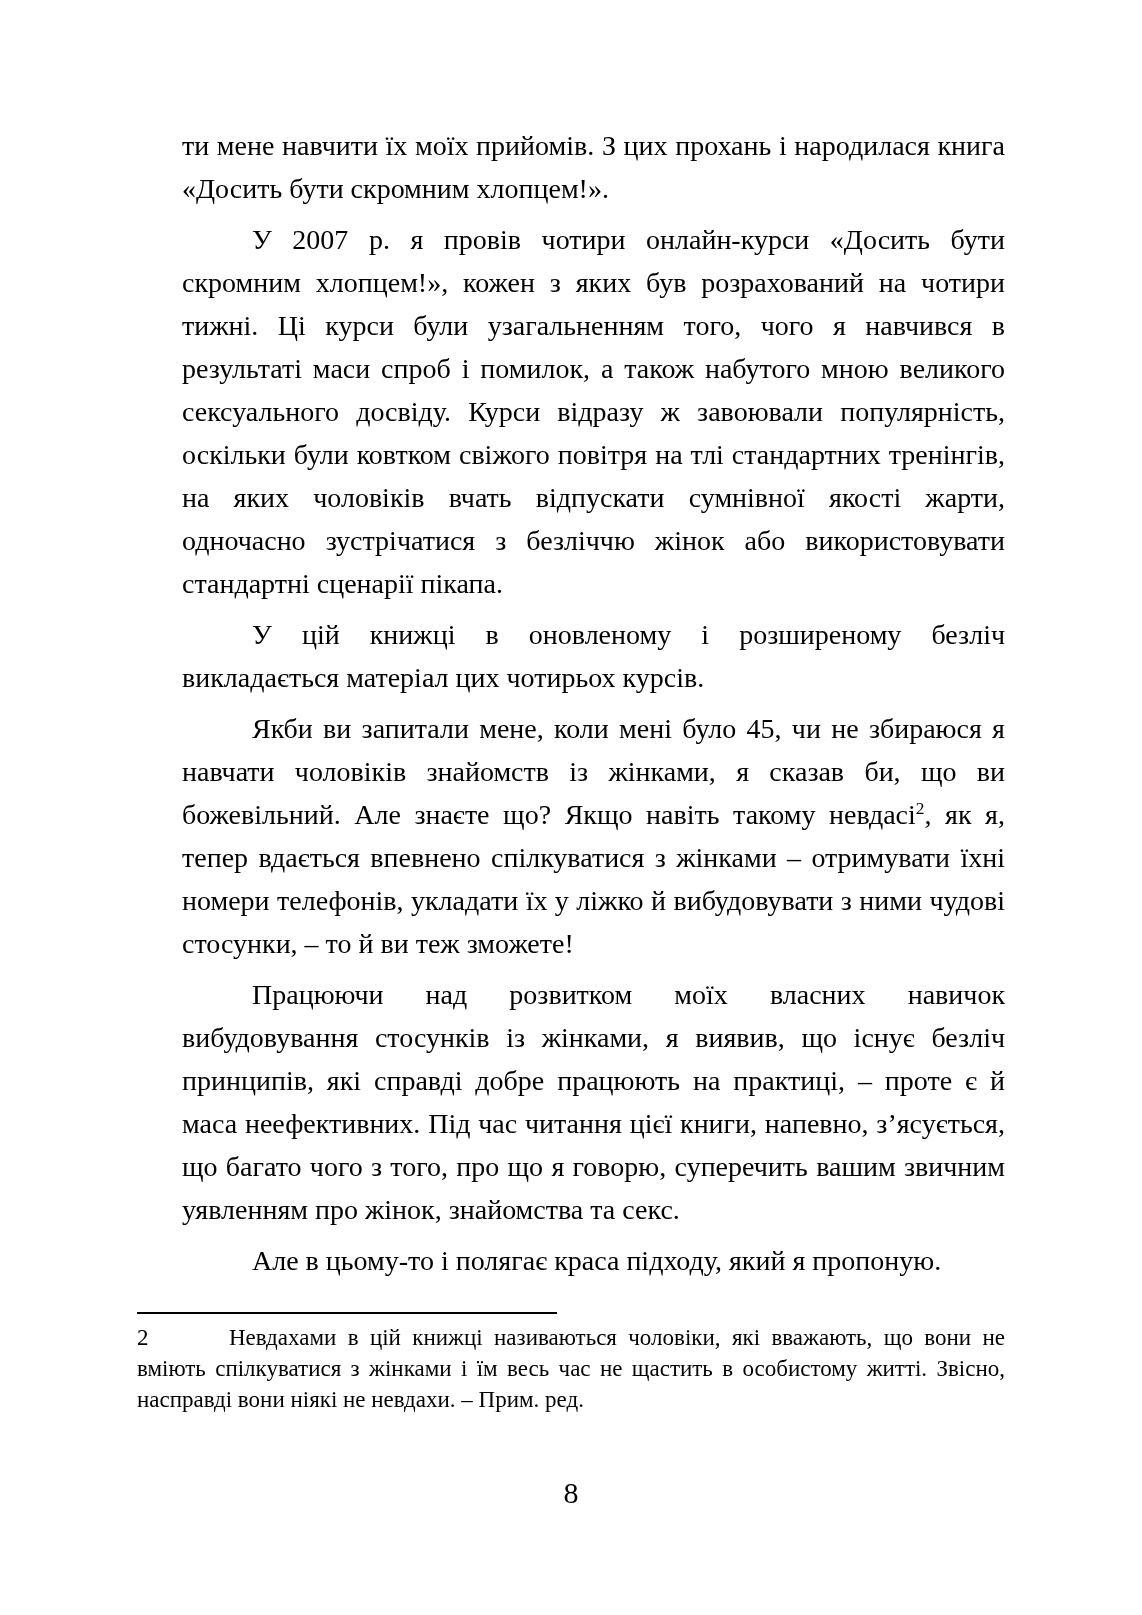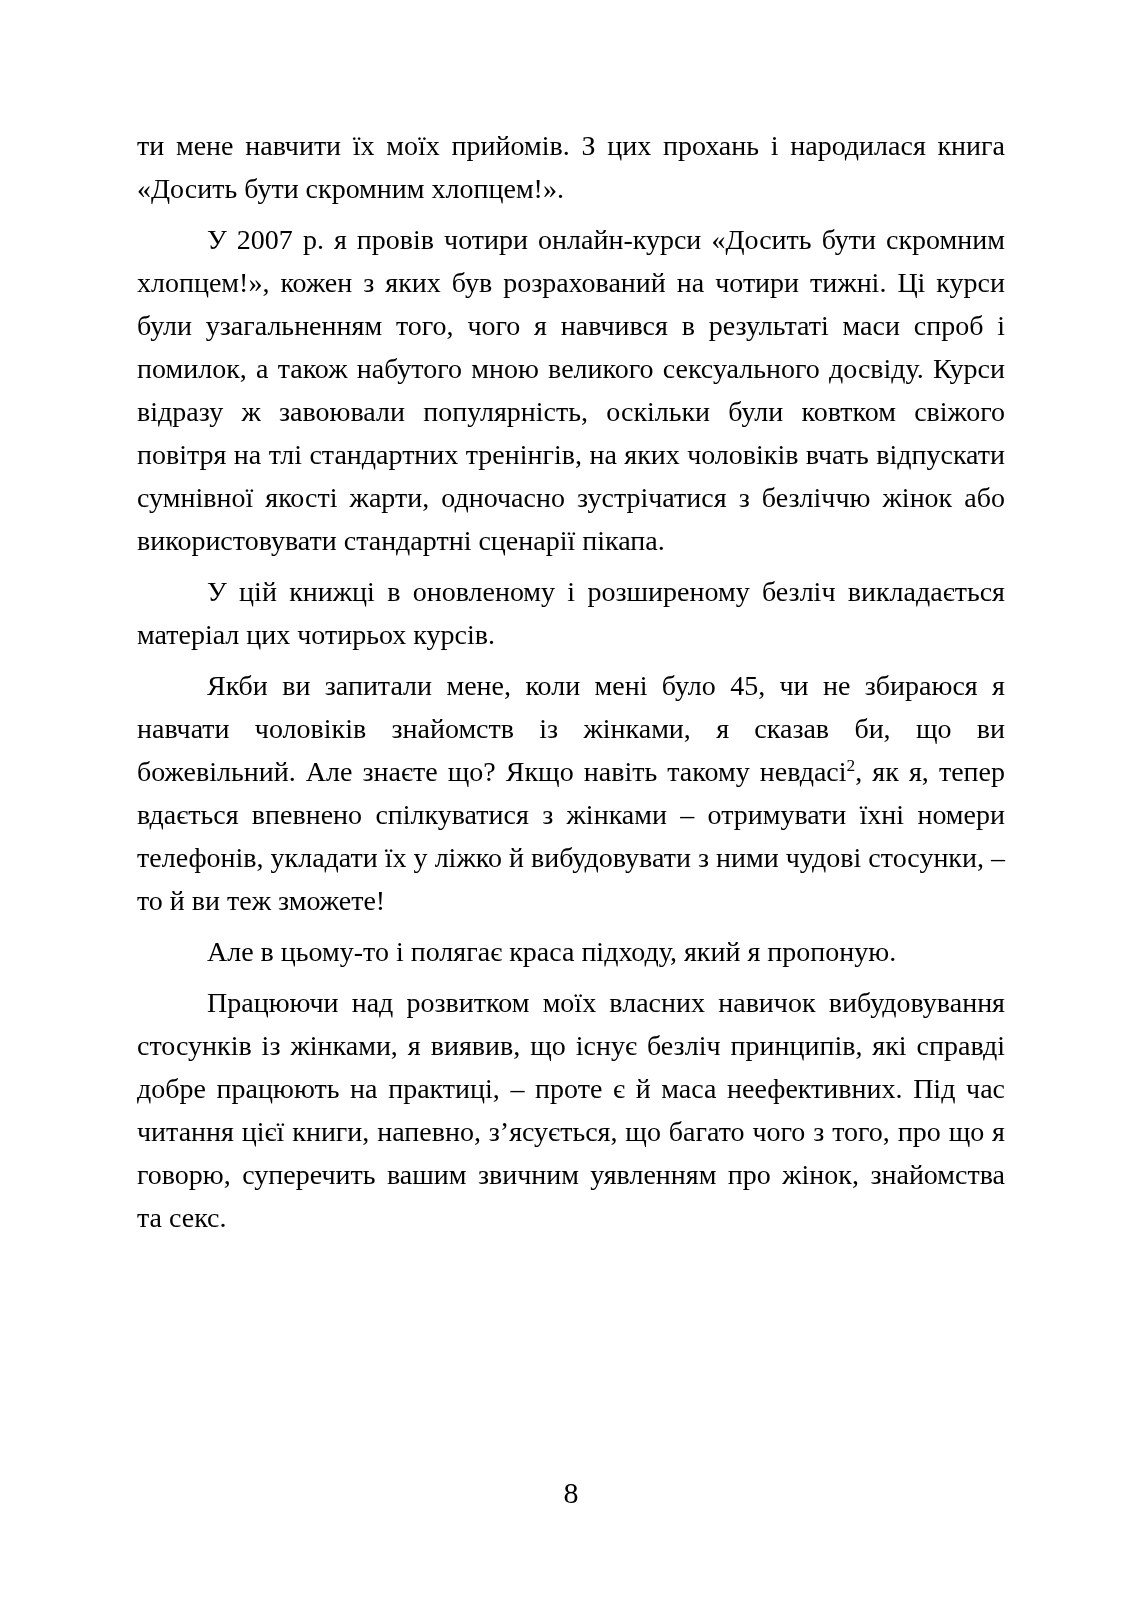--- a/index.html
+++ b/index.html
@@ -20,20 +20,21 @@
     left: 137px;
     top: 124px;
     width: 868px;
     font-size: 28px;
     line-height: 43px;
     text-align: justify;
   }
   .para {
     text-indent: 70px;
     margin-bottom: 8px;
+    margin-left: 45px;
   }
   .para.no-indent {
     text-indent: 0;
   }
   sup.fn-ref {
     font-size: 0.62em;
     line-height: 0;
     vertical-align: super;
   }
   .footnote-area {
@@ -72,21 +73,25 @@
 
   <div class="text-block">
     <p class="para no-indent">ти мене навчити їх моїх прийомів. З цих прохань і народилася книга «Досить бути скромним хлопцем!».</p>
 
     <p class="para">У 2007 р. я провів чотири онлайн-курси «Досить бути скромним хлопцем!», кожен з яких був розрахований на чотири тижні. Ці курси були узагальненням того, чого я навчився в результаті маси спроб і помилок, а також набутого мною великого сексуального досвіду. Курси відразу ж завоювали популярність, оскільки були ковтком свіжого повітря на тлі стандартних тренінгів, на яких чоловіків вчать відпускати сумнівної якості жарти, одночасно зустрічатися з безліччю жінок або використовувати стандартні сценарії пікапа.</p>
 
     <p class="para">У цій книжці в оновленому і розширеному безліч викладається матеріал цих чотирьох курсів.</p>
 
     <p class="para"><span>Якби ви запитали мене, коли мені було 45, чи не збираюся я навчати чоловіків знайомств із жінками, я сказав би, що ви божевільний. Але знаєте що? Якщо навіть такому невдасі</span><sup class="fn-ref">2</sup><span>, як я, тепер вдається впевнено спілкуватися з жінками – отримувати їхні номери телефонів, укладати їх у ліжко й вибудовувати з ними чудові стосунки, – то й ви теж зможете!</span></p>
 
+    <p class="para">Працюючи над розвитком моїх власних навичок вибудовування стосунків із жінками, я виявив, що існує безліч принципів, які справді добре працюють на практиці, – проте є й маса неефективних. Під час читання цієї книги, напевно, з’ясується, що багато чого з того, про що я говорю, суперечить вашим звичним уявленням про жінок, знайомства та секс.</p>
+
     <p class="para">Але в цьому-то і полягає краса підходу, який я пропоную.</p>
-
-    <p class="para">Працюючи над розвитком моїх власних навичок вибудовування стосунків із жінками, я виявив, що існує безліч принципів, які справді добре працюють на практиці, – проте є й маса неефективних. Під час читання цієї книги, напевно, з’ясується, що багато чого з того, про що я говорю, суперечить вашим звичним уявленням про жінок, знайомства та секс.</p>
   </div>
 
+  <div class="footnote-area">
+    <div class="footnote-rule"></div>
+    <p class="footnote"><span class="fn-marker">2</span><span>Невдахами в цій книжці називаються чоловіки, які вважають, що вони не вміють спілкуватися з жінками і їм весь час не щастить в особистому житті. Звісно, насправді вони ніякі не невдахи. – Прим. ред.</span></p>
+  </div>
 
   <div class="page-number">8</div>
 
 </div>
 
 </body></html>

